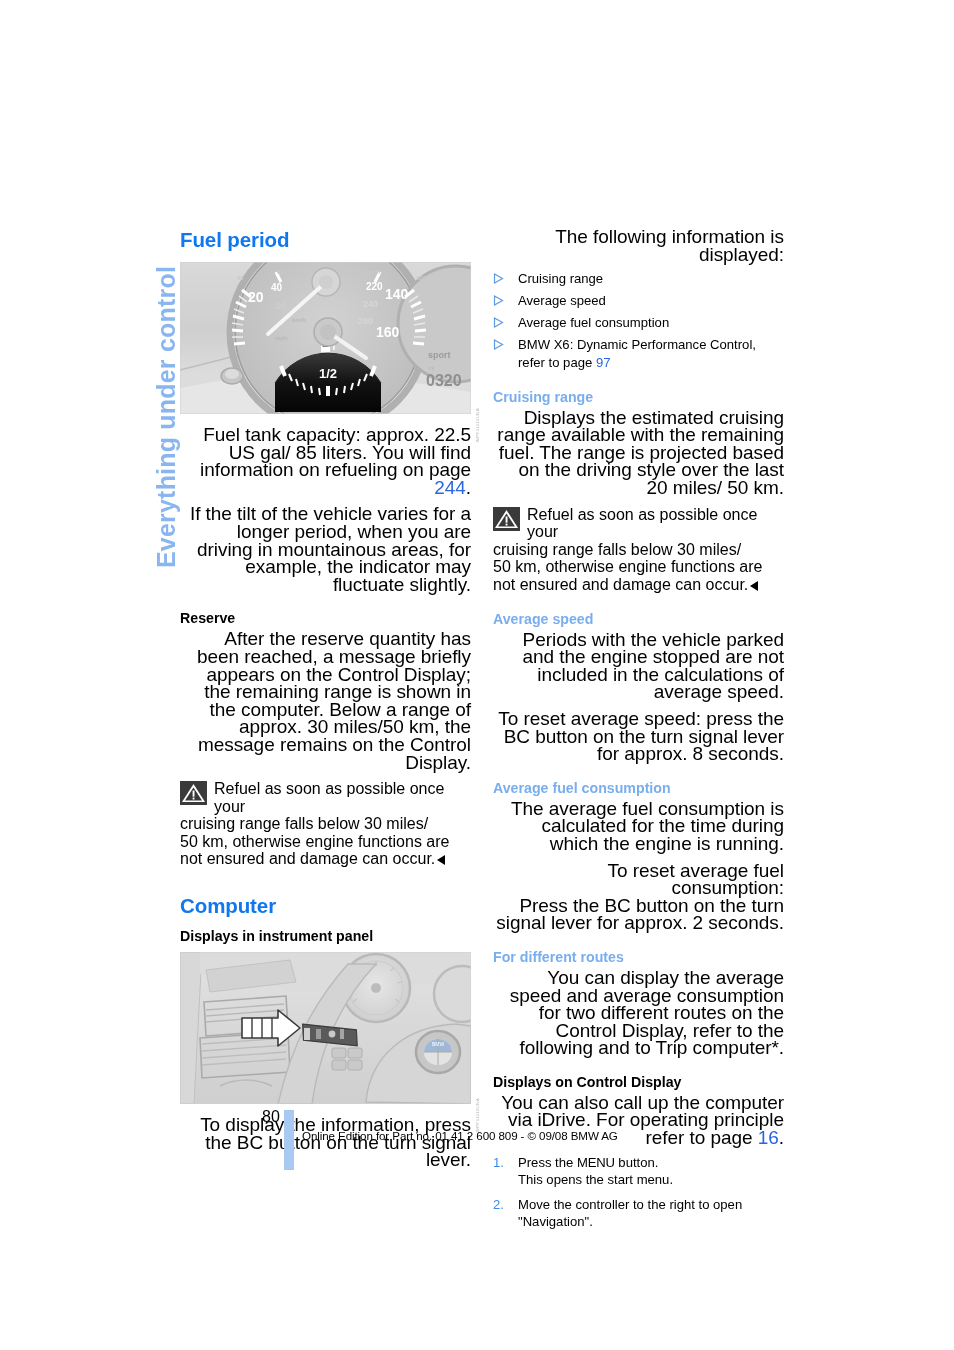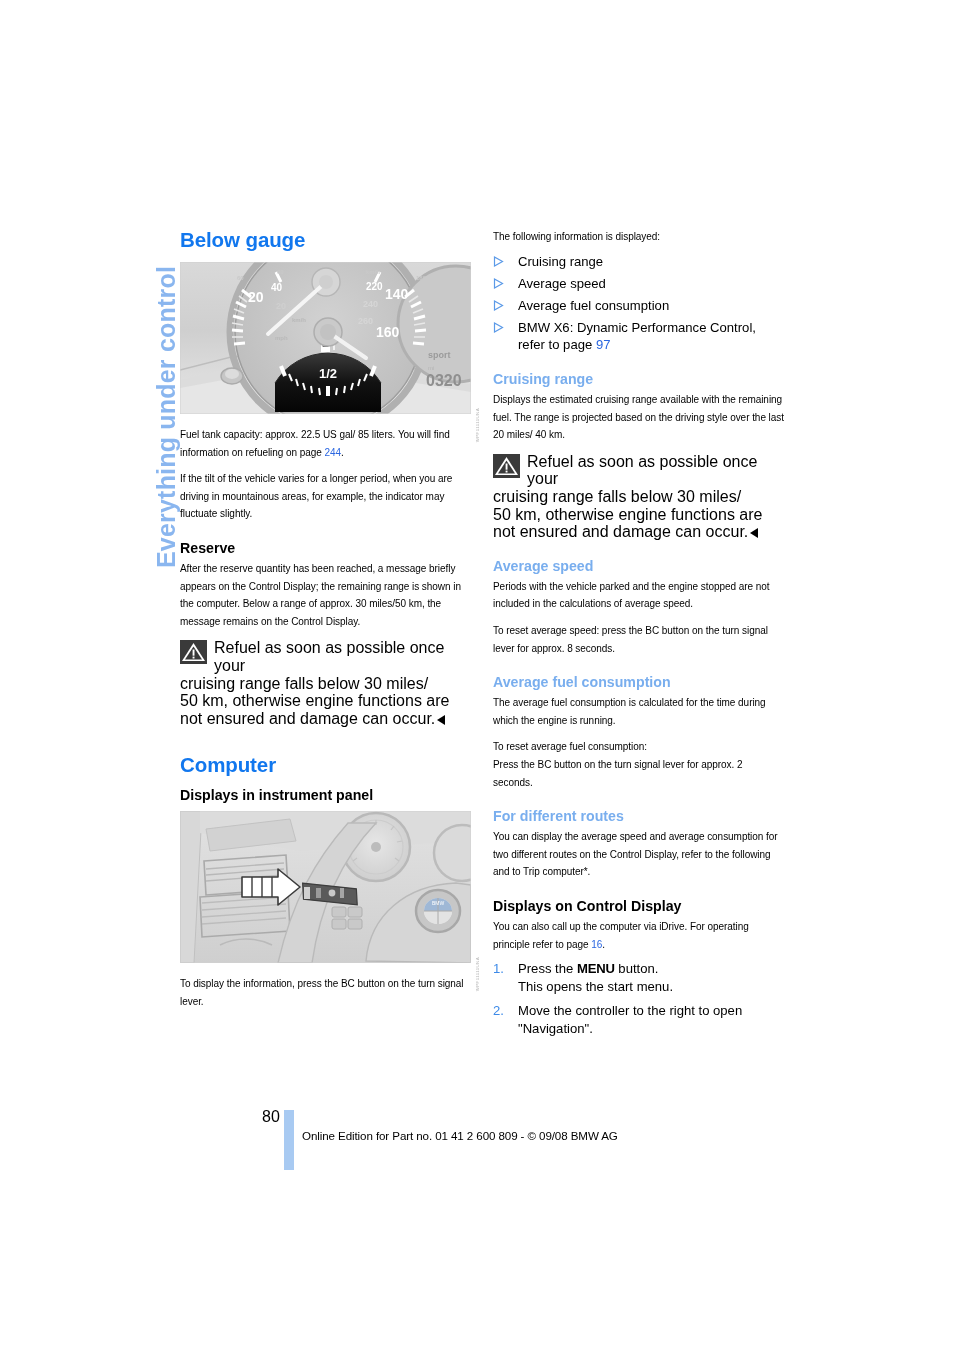--- a/index.html
+++ b/index.html
@@ -70,25 +70,26 @@
   }
   h2.sub-light {
     font-size: 14.2px;
     font-weight: bold;
     color: #79aeee;
     margin: 17px 0 4px 0;
   }
   .first-head { margin-top: 0; }
 
   p.body {
-    font-size: 10px;
+    font-size: 19px;
     line-height: 17.6px;
     margin: 0 0 9px 0;
     color: #000;
     letter-spacing: -0.05px;
+    text-align: right;
   }
   p.tight { margin-bottom: 0; }
 
   .xref { color: #2a66e0; }
 
   
   .figure {
     position: relative;
     width: 291px;
     margin: 2px 0 12px 0;
@@ -141,21 +142,21 @@
     margin-bottom: 7px;
   }
   ol.num li .step-no {
     position: absolute;
     left: 0;
     top: 0;
     color: #3d8ae8;
     font-size: 13.1px;
   }
   .menu-btn {
-    font-weight: bold;
+    font-weight: normal;
     letter-spacing: -0.2px;
   }
 
   
   .warn {
     position: relative;
     margin: 2px 0 9px 0;
     font-size: 16px;
     line-height: 17.6px;
   }
@@ -205,21 +206,21 @@
 <body>
 
 <div class="page">
 
   <div class="chapter-tab">
     <div class="chapter-tab-text">Everything under control</div>
   </div>
 
   <div class="col col-left">
 
-    <h1 class="sec">Below gauge</h1>
+    <h1 class="sec">Fuel period</h1>
 
     <div class="figure">
       <svg class="fig-img" viewBox="0 0 291 152">
         <defs>
           <linearGradient id="panelg" x1="0" y1="0" x2="0" y2="1">
             <stop offset="0" stop-color="#d9d9d9"></stop>
             <stop offset="0.45" stop-color="#cfcfcf"></stop>
             <stop offset="1" stop-color="#e8e8e8"></stop>
           </linearGradient>
           <radialGradient id="dialg" cx="0.5" cy="0.45" r="0.65">
@@ -478,21 +479,21 @@
       </li>
       <li>
         <svg class="tri-svg" width="11" height="11" viewBox="0 0 11 11">
             <path d="M1.5 1 L9.5 5.5 L1.5 10 Z" fill="none" stroke="#5b9ae8" stroke-width="1.2"></path>
           </svg>
         <span>BMW X6: Dynamic Performance Control, refer to page </span><span class="xref">97</span>
       </li>
     </ul>
 
     <h2 class="sub-light">Cruising range</h2>
-    <p class="body">Displays the estimated cruising range available with the remaining fuel. The range is projected based on the driving style over the last 20 miles/ 40 km.</p>
+    <p class="body">Displays the estimated cruising range available with the remaining fuel. The range is projected based on the driving style over the last 20 miles/ 50 km.</p>
 
     <div class="warn">
       <svg class="warn-icon" viewBox="0 0 27 24">
         <rect x="0" y="0" width="27" height="24" fill="#3a3a3a"></rect>
         <path d="M13.5 3 L25 21 L2 21 Z" fill="#ffffff"></path>
         <path d="M13.5 6.5 L22 19.6 L5 19.6 Z" fill="#3a3a3a"></path>
         <rect x="12.6" y="9.5" width="1.9" height="6.2" fill="#ffffff"></rect>
         <rect x="12.6" y="16.6" width="1.9" height="1.9" fill="#ffffff"></rect>
       </svg>
       <p>Refuel as soon as possible once your</p>

